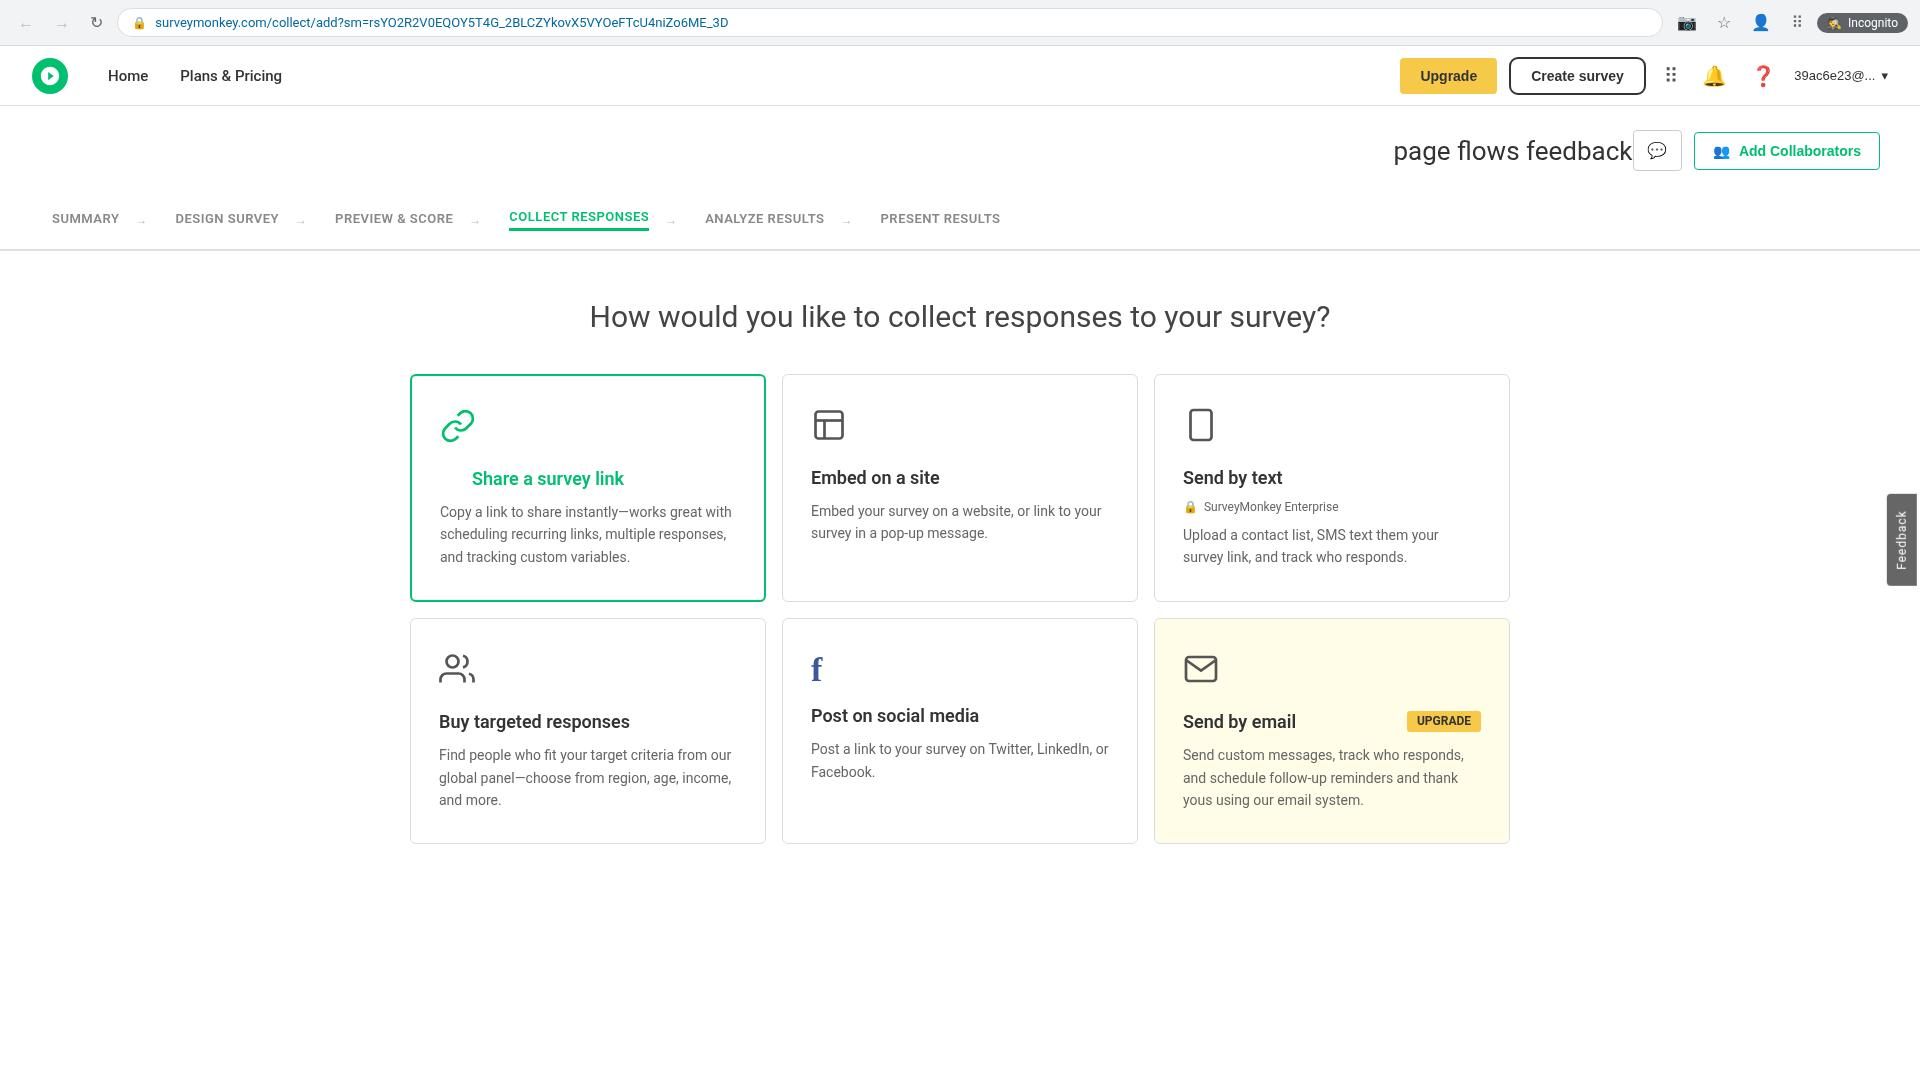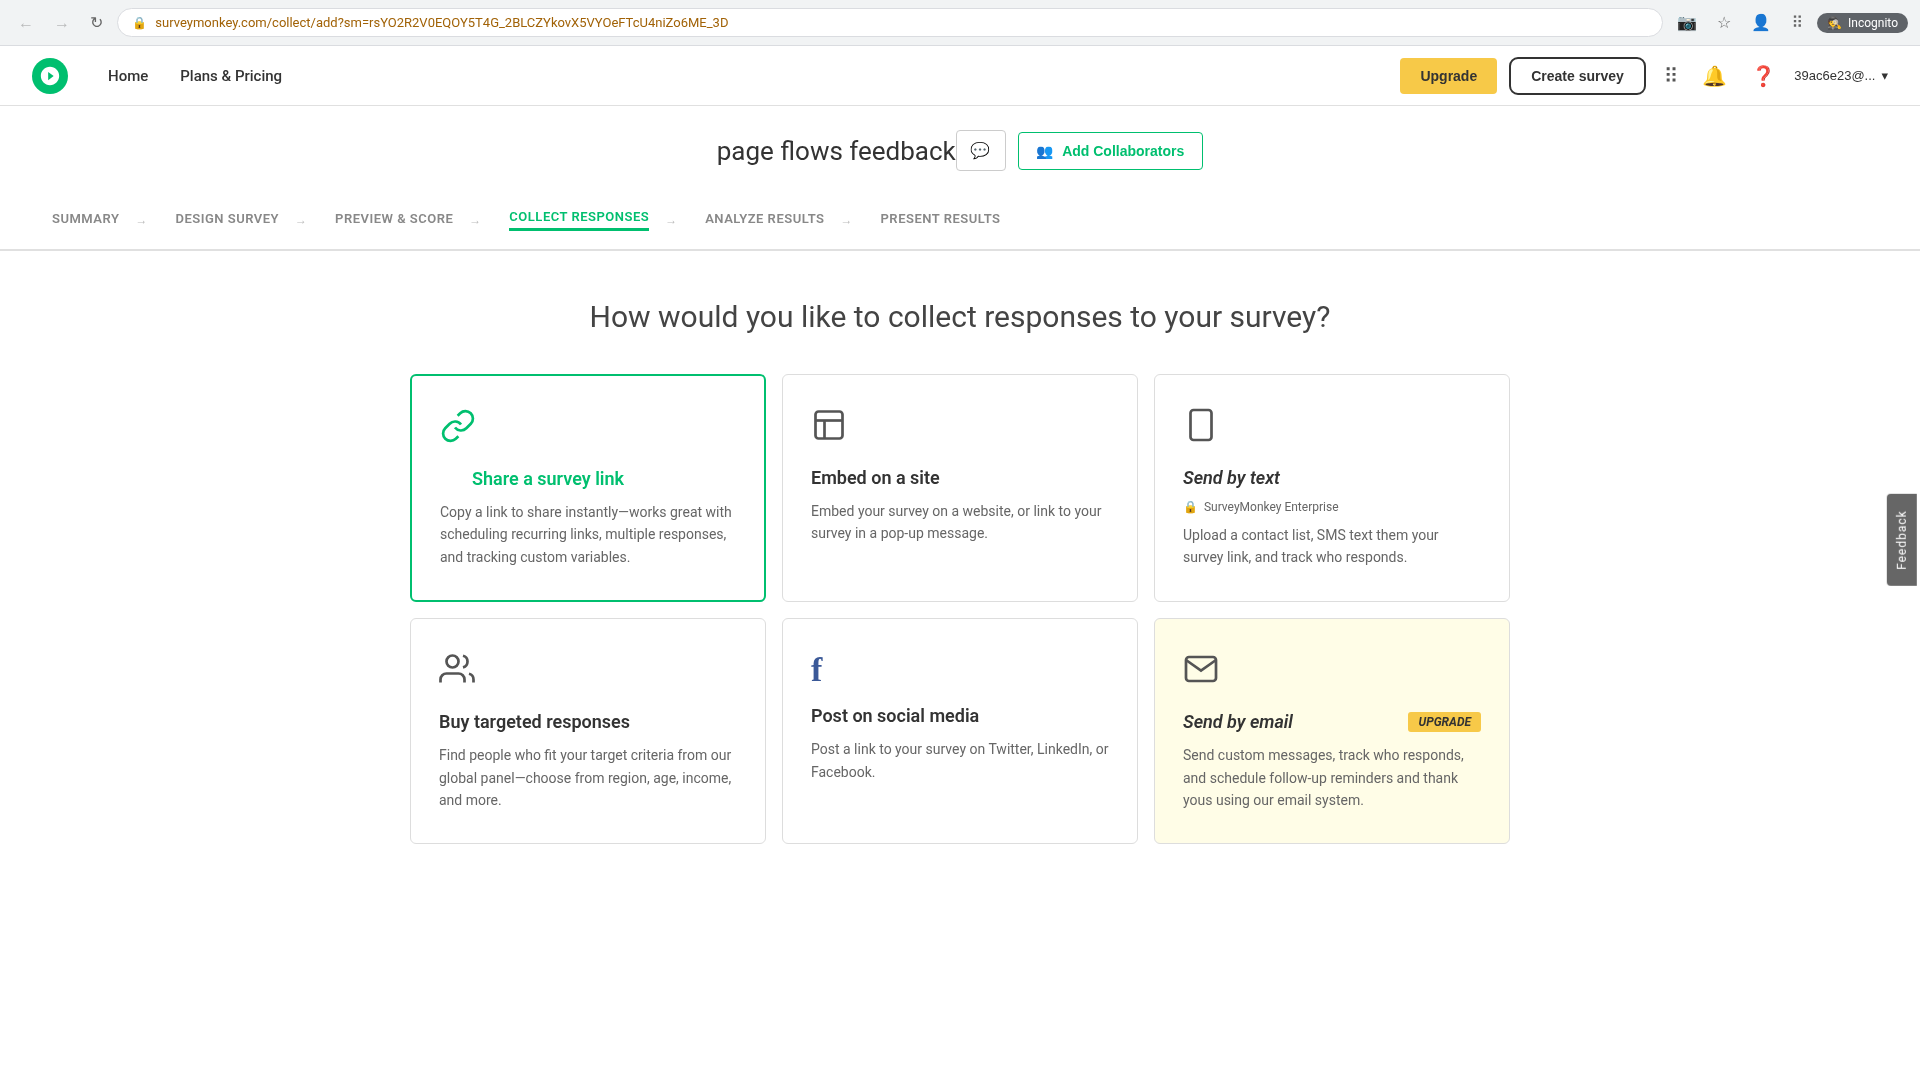--- a/index.html
+++ b/index.html
@@ -16,21 +16,21 @@
     .browser-tabs { display: flex; align-items: flex-end; padding: 0 12px; background: #dee1e6; }
     .browser-tab { display: flex; align-items: center; gap: 8px; background: #fff; border-radius: 8px 8px 0 0; padding: 8px 16px; font-size: 13px; color: #333; min-width: 200px; }
     .browser-tab .tab-favicon { width: 16px; height: 16px; background: #00BF6F; border-radius: 50%; }
     .browser-tab .tab-close { margin-left: auto; color: #666; cursor: pointer; font-size: 12px; }
     .browser-tab-new { background: none; border: none; font-size: 18px; color: #666; padding: 8px; cursor: pointer; }
     .browser-toolbar { display: flex; align-items: center; padding: 8px 12px; gap: 8px; background: #f1f3f4; }
     .nav-btn { background: none; border: none; cursor: pointer; color: #666; font-size: 16px; padding: 4px 6px; border-radius: 4px; }
     .nav-btn.disabled { opacity: 0.4; cursor: default; }
     .address-bar { flex: 1; display: flex; align-items: center; background: #fff; border: 1px solid #dadce0; border-radius: 20px; padding: 6px 14px; font-size: 13px; color: #333; gap: 8px; }
     .address-bar .lock-icon { color: #666; font-size: 12px; }
-    .address-bar .url-text { flex: 1; color: #a16207; }
+    .address-bar .url-text { flex: 1; color: #0369a1; }
     .toolbar-actions { display: flex; align-items: center; gap: 8px; }
     .toolbar-icon-btn { background: none; border: none; cursor: pointer; color: #666; font-size: 16px; padding: 4px 6px; border-radius: 4px; }
     .incognito-badge { background: #5f6368; color: #fff; border-radius: 12px; padding: 3px 10px; font-size: 12px; display: flex; align-items: center; gap: 6px; }
 
     
     .app { min-height: calc(1080px - 110px); }
 
     
     .top-nav { display: flex; align-items: center; padding: 0 32px; height: 60px; border-bottom: 1px solid #e0e0e0; background: #fff; }
     .logo { display: flex; align-items: center; margin-right: 40px; }
@@ -38,21 +38,21 @@
     .logo-icon svg { width: 22px; height: 22px; fill: #fff; }
     .nav-links { display: flex; gap: 32px; }
     .nav-link { color: #333; text-decoration: none; font-size: 15px; font-weight: 500; }
     .nav-actions { margin-left: auto; display: flex; align-items: center; gap: 12px; }
     .btn-upgrade { background: #f7c948; color: #333; border: none; border-radius: 4px; padding: 10px 20px; font-size: 14px; font-weight: 600; cursor: pointer; }
     .btn-create { background: #fff; color: #333; border: 2px solid #333; border-radius: 9px; padding: 9px 20px; font-size: 14px; font-weight: 600; cursor: pointer; }
     .nav-icon-btn { background: none; border: none; cursor: pointer; color: #555; font-size: 20px; padding: 6px; }
     .user-menu { display: flex; align-items: center; gap: 6px; background: none; border: none; cursor: pointer; font-size: 13px; color: #333; }
 
     
-    .page-header { display: flex; align-items: center; justify-content: center; padding: 24px 40px 20px; }
+    .page-header { display: flex; align-items: center; justify-content: flex-end; padding: 24px 40px 20px; }
     .page-title { font-size: 26px; font-weight: 400; color: #333; }
     .header-actions { display: flex; align-items: center; gap: 12px; }
     .btn-comment { background: #fff; border: 1px solid #ccc; border-radius: 4px; padding: 10px 14px; cursor: pointer; color: #555; font-size: 16px; }
     .btn-collaborators { background: #fff; border: 1px solid #00BF6F; border-radius: 4px; padding: 10px 18px; cursor: pointer; color: #00BF6F; font-size: 14px; font-weight: 600; display: flex; align-items: center; gap: 8px; }
 
     
     .steps-nav { display: flex; align-items: center; padding: 0 40px; border-bottom: 2px solid #e0e0e0; background: #fff; }
     .step-item { display: flex; align-items: center; padding: 18px 0; position: relative; margin-left: 12px; }
     .step-label { font-size: 13px; font-weight: 600; color: #888; text-transform: uppercase; letter-spacing: 0.5px; cursor: pointer; padding-bottom: 4px; }
     .step-label.active { color: #00BF6F; border-bottom: 3px solid #00BF6F; padding-bottom: 4px; }
@@ -65,21 +65,21 @@
 
     
     .cards-grid { display: grid; grid-template-columns: repeat(3, 1fr); gap: 16px; max-width: 1100px; margin: 0 auto; }
     .card { border: 1px solid #ddd; border-radius: 6px; padding: 32px 28px; cursor: pointer; background: #fff; transition: box-shadow 0.2s; }
     .card.selected { border: 2px solid #00BF6F; }
     .card.upgrade-bg { background: #fffde7; }
     .card-icon { font-size: 32px; margin-bottom: 16px; color: #00BF6F; }
     .card-icon.gray { color: #666; }
     .card-title { font-size: 18px; font-weight: 600; color: #333; margin-bottom: 12px; display: flex; align-items: center; gap: 10px; }
     .card-title.green { color: #00BF6F; margin-left: 32px; }
-    .card-title-row { display: flex; align-items: center; gap: 10px; margin-bottom: 12px; font-style: italic; }
+    .card-title-row { display: flex; gap: 10px; margin-bottom: 12px; }
     .card-title-text { font-size: 18px; font-weight: 600; color: #333; }
     .card-desc { font-size: 14px; color: #666; line-height: 1.6; }
     .enterprise-badge { display: flex; align-items: center; gap: 6px; font-size: 12px; color: #666; margin-bottom: 10px; }
     .lock-badge { font-size: 12px; }
     .upgrade-pill { background: #f7c948; color: #333; border-radius: 3px; padding: 3px 10px; font-size: 12px; font-weight: 700; margin-left: auto; }
 
     
     .feedback-tab { position: fixed; right: -28px; top: 50%; transform: translateY(-50%) rotate(-90deg); background: #666; color: #fff; padding: 8px 16px; font-size: 12px; border-radius: 4px 4px 0 0; cursor: pointer; letter-spacing: 1px; }
   </style>
 </head>

